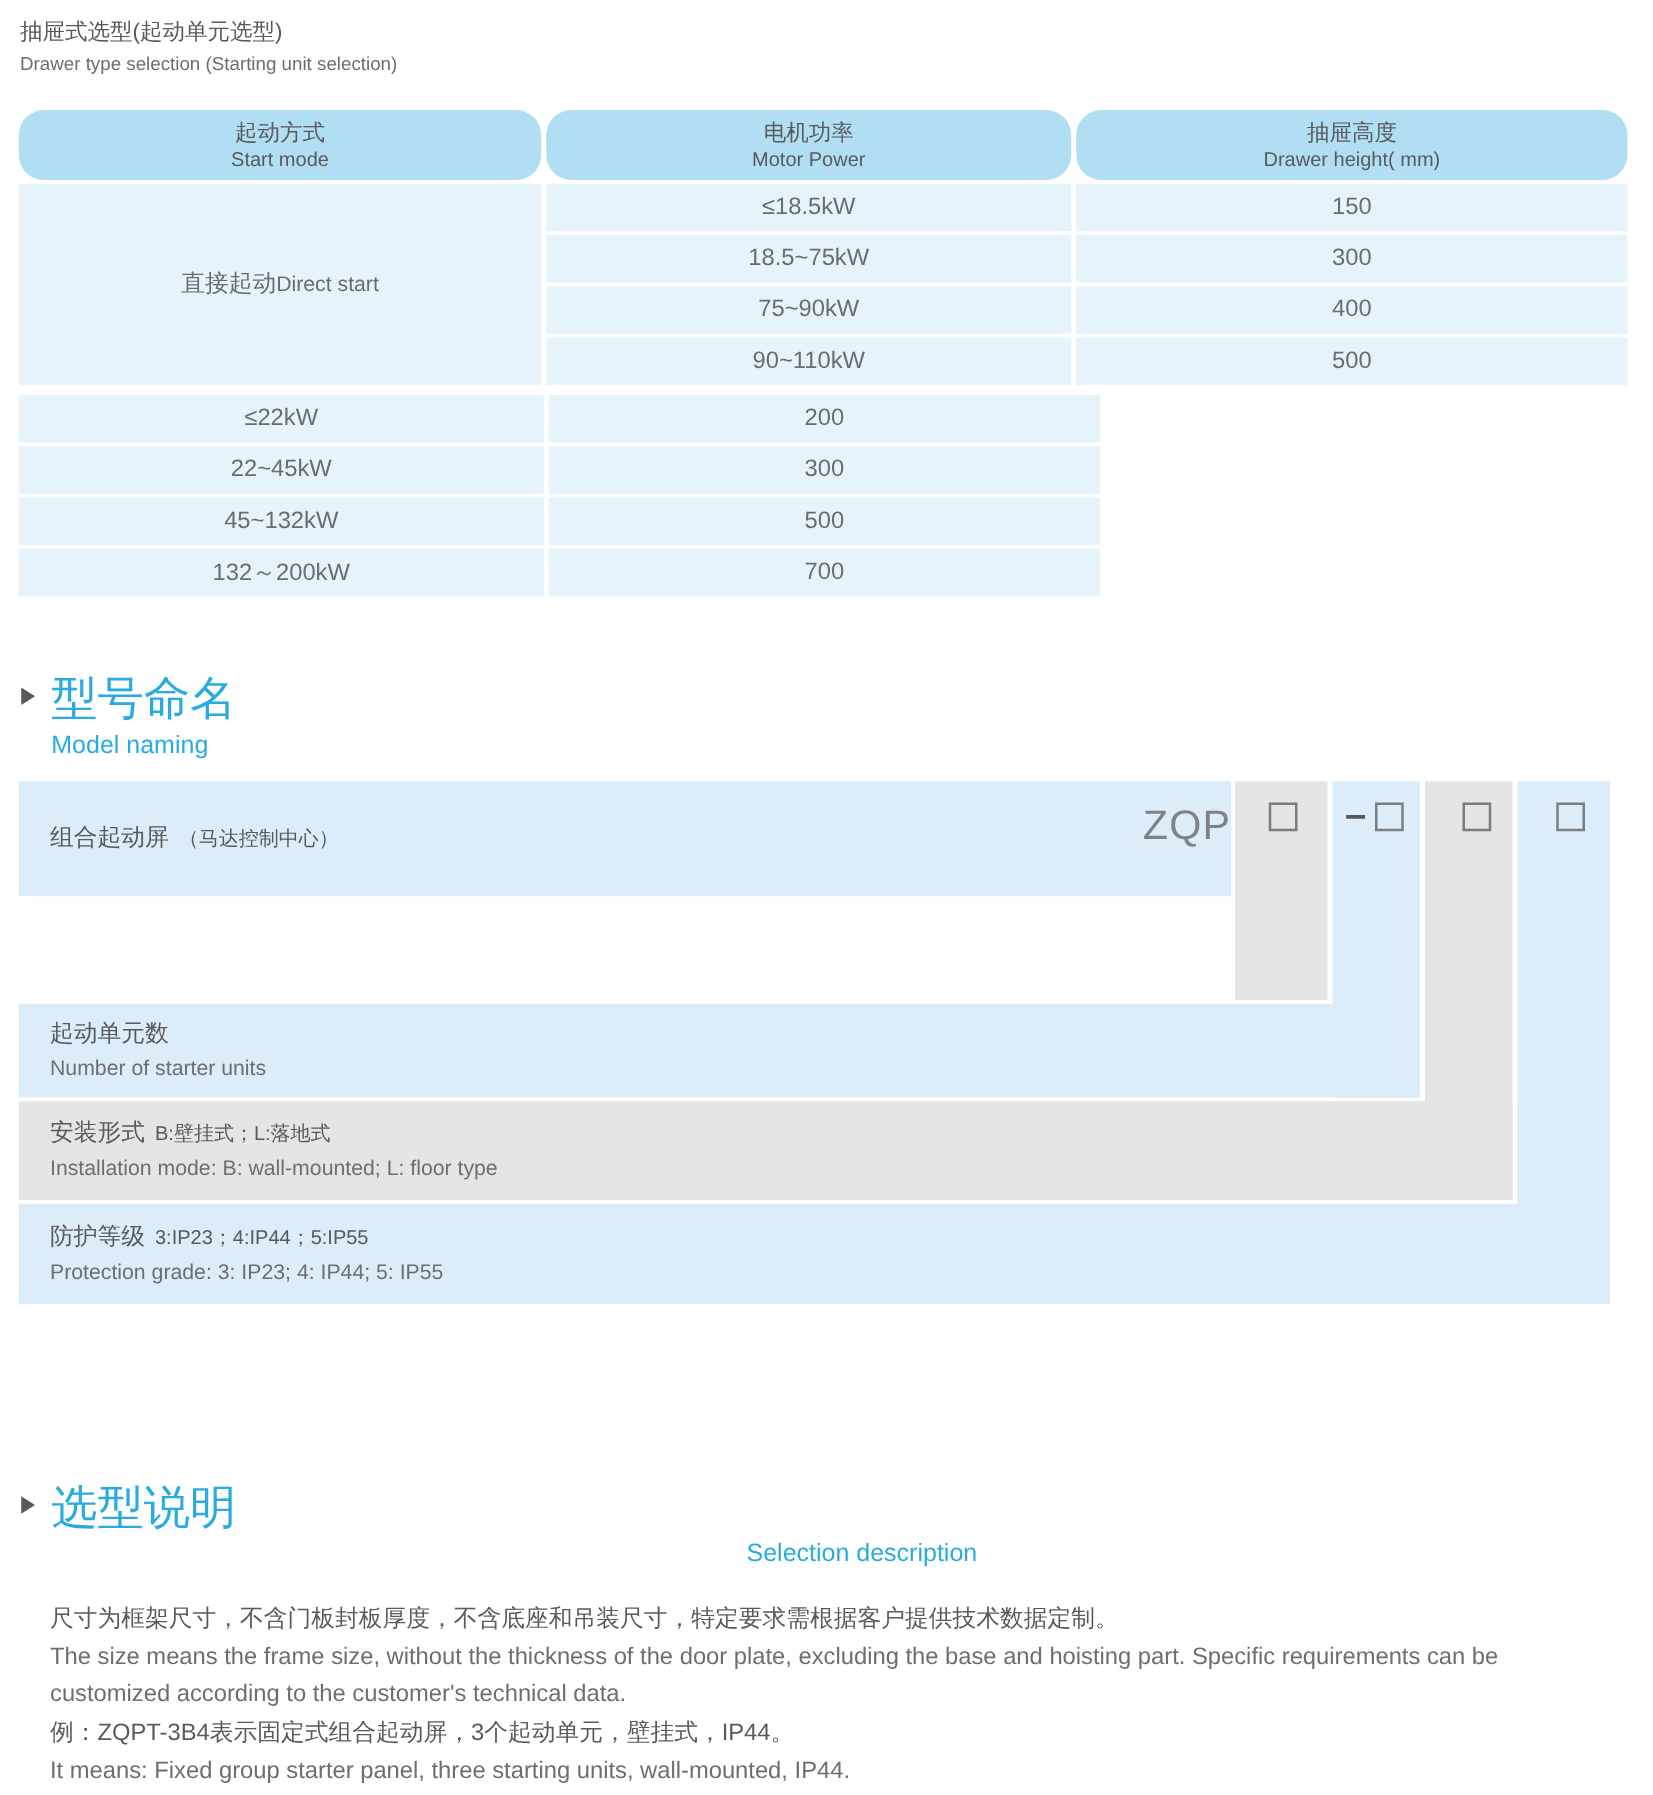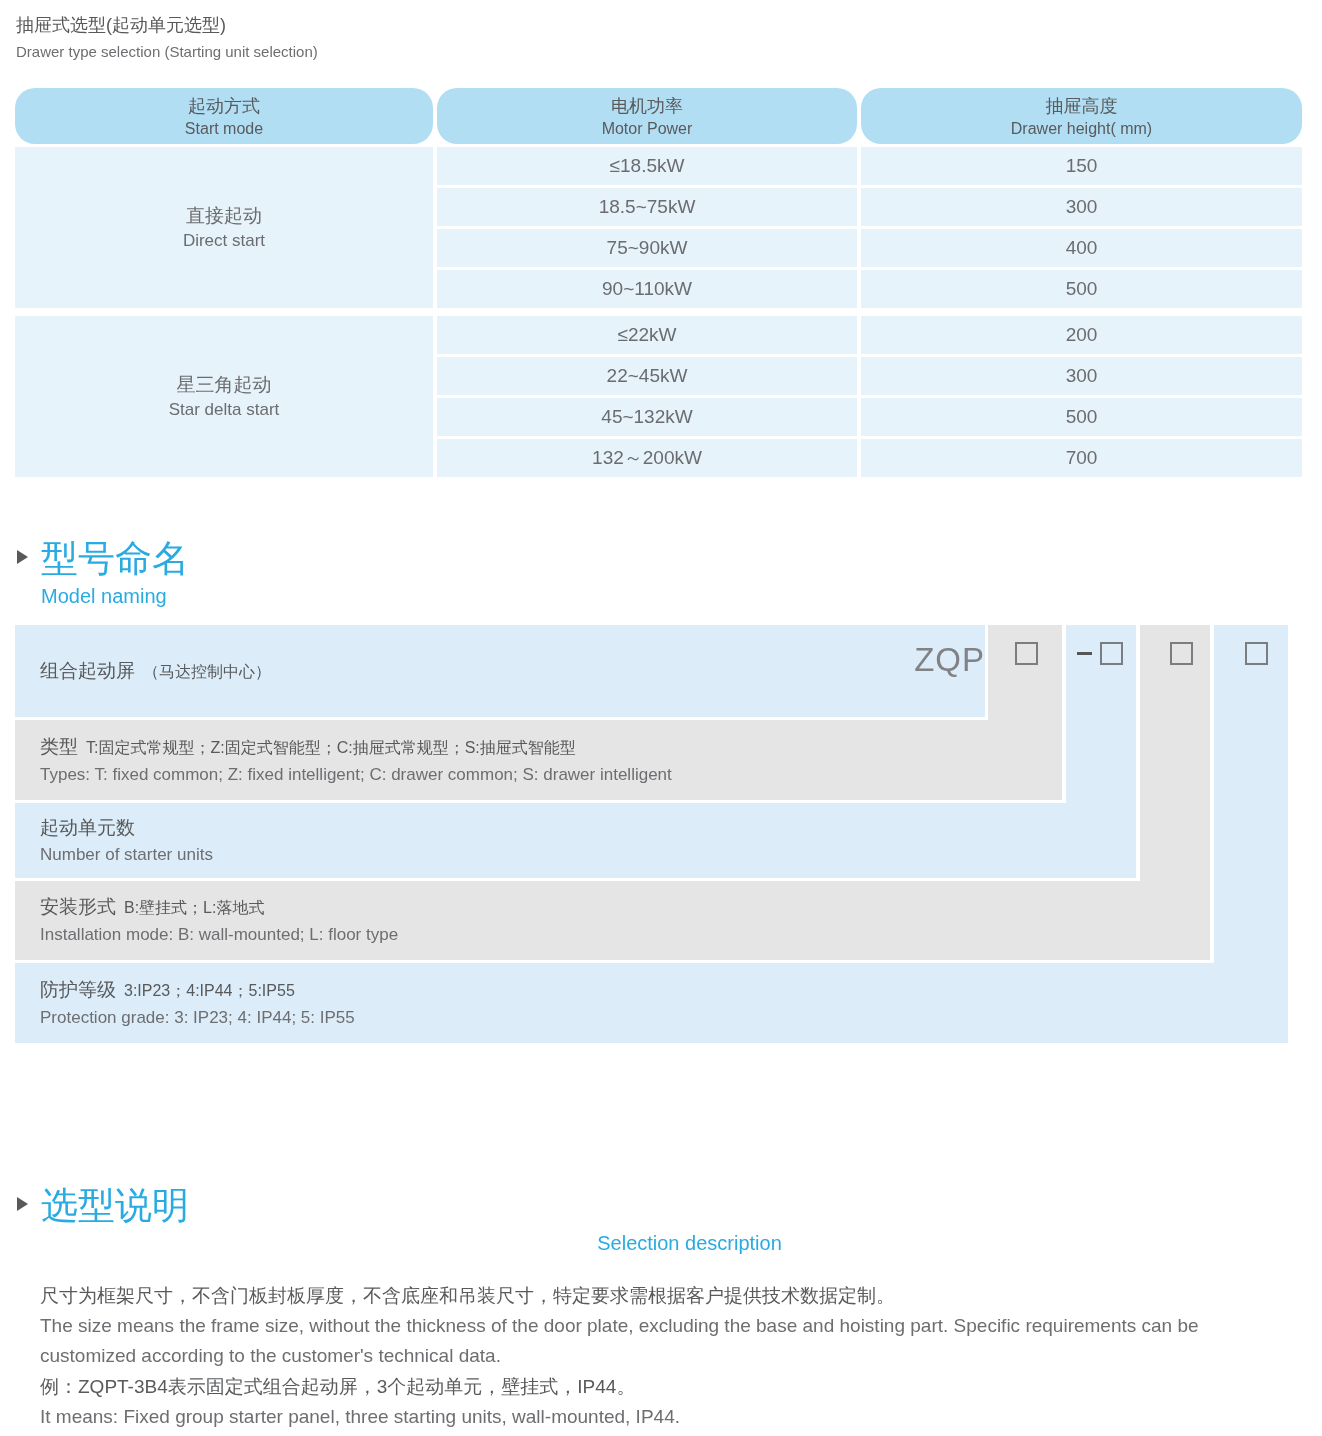--- a/index.html
+++ b/index.html
@@ -22,21 +22,21 @@
   .th {
     background:#b2def3; height:56px;
     display:flex; flex-direction:column; justify-content:center; align-items:center;border-radius:20px;
   }
   .th .cn { font-size:18px; color:#595a5c; line-height:24px; }
   .th .en { font-size:16px; color:#595a5c; line-height:21px; }
   .col1 { width:418px; } .col2 { width:420px; } .col3 { width:441px; }
   .tgroup { display:flex; gap:4px; margin-bottom:8px; }
   .mode-cell {
     width:418px; background:#e7f3fb;
-    display:flex; flex-direction:column; justify-content:center; align-items:center;
+    display:flex; flex-direction:row; justify-content:center; align-items:center;
   }
   .mode-cell .cn { font-size:19px; color:#6b6c6f; line-height:26px; }
   .mode-cell .en { font-size:17px; color:#6b6c6f; line-height:24px; }
   .trows { display:flex; flex-direction:column; gap:3px; }
   .trow { display:flex; gap:4px; height:38px; }
   .td {
     background:#e7f3fb; display:flex; align-items:center; justify-content:center;
     font-size:19px; color:#6b6c6f;
   }
 
@@ -122,24 +122,20 @@
           <div class="td col3">400</div>
         </div>
         <div class="trow">
           <div class="td col2">90~110kW</div>
           <div class="td col3">500</div>
         </div>
       </div>
     </div>
 
     <div class="tgroup">
-      <div class="mode-cell">
-        <div class="cn">星三角起动</div>
-        <div class="en">Star delta start</div>
-      </div>
       <div class="trows">
         <div class="trow">
           <div class="td col2">≤22kW</div>
           <div class="td col3">200</div>
         </div>
         <div class="trow">
           <div class="td col2">22~45kW</div>
           <div class="td col3">300</div>
         </div>
         <div class="trow">
@@ -162,24 +158,20 @@
 
   <div class="mn-wrap" style="margin-top:16px;">
 
     <div class="mn-strip mn-gray" style="left:973px; width:74px; height:175px;"></div>
     <div class="mn-strip mn-blue" style="left:1051px; width:70px; height:253px;"></div>
     <div class="mn-strip mn-gray" style="left:1125px; width:70px; height:335px;"></div>
     <div class="mn-strip mn-blue" style="left:1199px; width:74px; height:418px;"></div>
 
     <div class="mn-row mn-blue" style="top:0; width:970px; height:92px;">
       <div class="mn-cnline"><span>组合起动屏</span><span class="detail">（马达控制中心）</span></div>
-    </div>
-    <div class="mn-row mn-gray" style="top:95px; width:1047px; height:80px;">
-      <div class="mn-cnline"><span>类型</span><span class="detail">T:固定式常规型；Z:固定式智能型；C:抽屉式常规型；S:抽屉式智能型</span></div>
-      <div class="mn-enline">Types: T: fixed common; Z: fixed intelligent; C: drawer common; S: drawer intelligent</div>
     </div>
     <div class="mn-row mn-blue" style="top:178px; width:1121px; height:75px;">
       <div class="mn-cnline"><span>起动单元数</span></div>
       <div class="mn-enline">Number of starter units</div>
     </div>
     <div class="mn-row mn-gray" style="top:256px; width:1195px; height:79px;">
       <div class="mn-cnline"><span>安装形式</span><span class="detail">B:壁挂式；L:落地式</span></div>
       <div class="mn-enline">Installation mode: B: wall-mounted; L: floor type</div>
     </div>
     <div class="mn-row mn-blue" style="top:338px; width:1273px; height:80px;">

